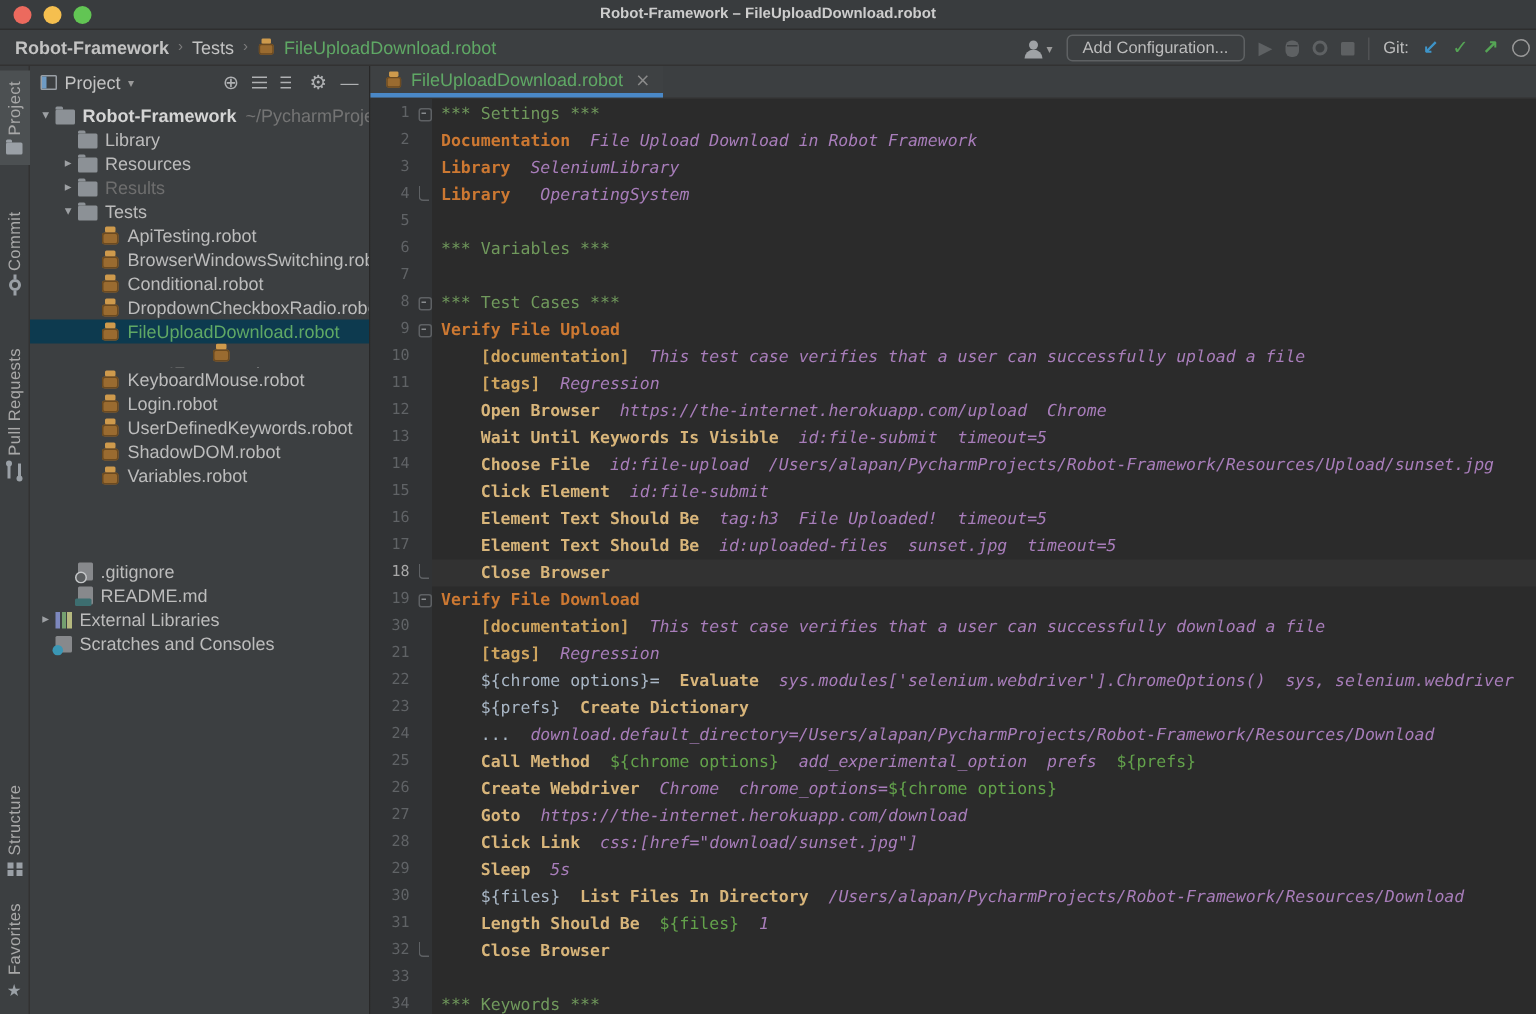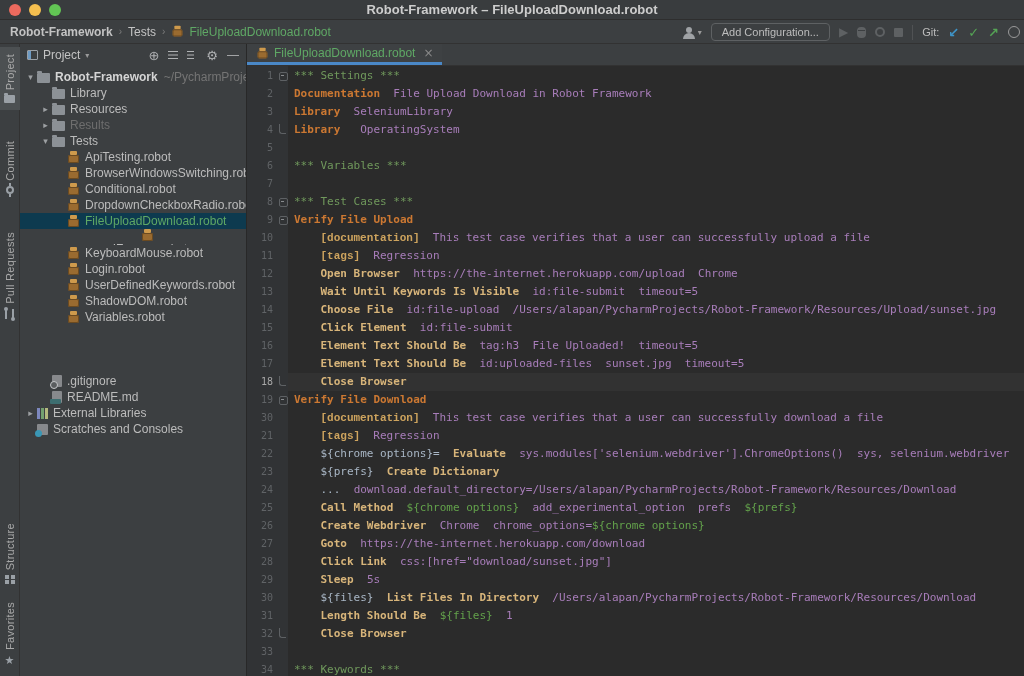--- a/index.html
+++ b/index.html
@@ -5,21 +5,21 @@
   html,body{margin:0;padding:0;width:1024px;height:676px;overflow:hidden;background:#2B2B2B;
     font-family:"Liberation Sans","DejaVu Sans",sans-serif;}
   *{box-sizing:border-box;}
   .window{width:1024px;height:676px;display:flex;flex-direction:column;background:#2B2B2B;}
 
   
   .titlebar{height:20px;background:#393C3E;border-bottom:1px solid #2E2E2E;display:flex;align-items:center;position:relative;flex:0 0 auto;}
   .lights{position:absolute;left:9px;top:4px;display:flex;gap:8px;}
   .light{width:12px;height:12px;border-radius:50%;}
   .light.red{background:#EC6A5E;} .light.yellow{background:#F5BF4F;} .light.green{background:#62C554;}
-  .wtitle{margin:0 auto;font-size:13px;font-weight:bold;color:#CDCDCD;}
+  .wtitle{margin:0 auto;font-size:10px;font-weight:bold;color:#CDCDCD;}
 
   
   .navbar{height:24px;background:#3C3F41;border-bottom:1px solid #323232;display:flex;align-items:center;padding:0 10px;flex:0 0 auto;position:relative;}
   .crumb{font-size:12px;color:#C3C3C3;}
   .crumb.bold{font-weight:bold;}
   .crumb-sep{color:#7C7C7C;margin:0 6px;font-size:10px;}
   .file-green{color:#5FA865;}
   .nav-right{position:absolute;right:4px;top:0;height:24px;display:flex;align-items:center;gap:9px;}
   .user-ico{width:14px;height:13px;position:relative;}
   .user-ico::before{content:"";position:absolute;left:4px;top:1px;width:6px;height:6px;border-radius:50%;background:#9FA2A5;}
@@ -115,23 +115,23 @@
   .fold-start::before{content:"";position:absolute;top:5px;left:2px;width:7px;height:7px;border:1px solid #5E6164;border-radius:2px;}
   .fold-start::after{content:"";position:absolute;top:8px;left:4px;width:3px;height:1px;background:#888B8E;}
   .fold-end::before{content:"";position:absolute;top:3px;left:2px;width:6px;height:9px;border-left:1px solid #5E6164;border-bottom:1px solid #5E6164;border-bottom-left-radius:3px;}
   .content{flex:1;white-space:pre;padding-left:6px;overflow:hidden;}
   .line.current .content{background:#323232;}
   .line.current .ln{color:#A8A8A8;}
 
   .sec{color:#70995C;}
   .kw{color:#CC7832;font-weight:bold;}
   .test{color:#CC7832;font-weight:bold;}
-  .br{color:#CEA45E;font-weight:bold;font-family:Liberation Mono, monospace;}
+  .br{color:#CEA45E;font-weight:bold;}
   .call{color:#D8B57A;font-weight:bold;}
-  .arg{color:#A87DBA;}
+  .arg{color:#A87DBA;font-style:italic;}
   .var{color:#63A24B;}
   .def{color:#A9B7C6;}
   .cont{color:#A9B7C6;}
 </style>
 </head>
 <body>
 
 <div class="window">
 
   <div class="titlebar">

